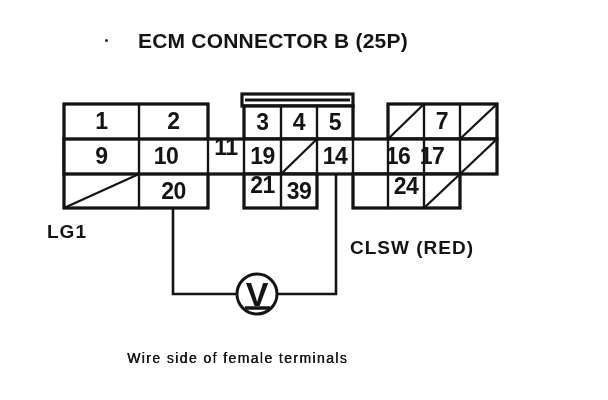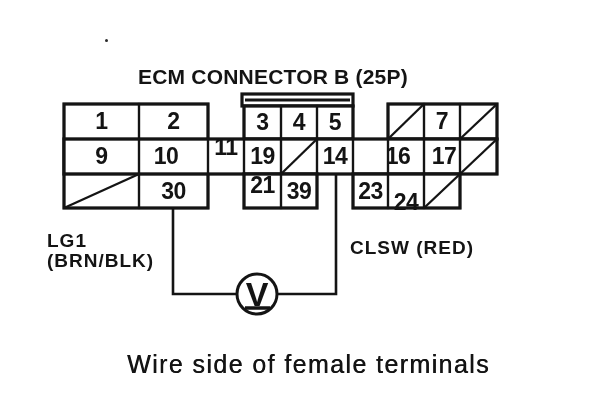--- a/index.html
+++ b/index.html
@@ -2,34 +2,34 @@
 <html><head>
 <meta charset="utf-8">
 <style>
   html,body{margin:0;padding:0;background:#fff;}
   .stage{
     position:relative;width:608px;height:400px;background:#ffffff;
     font-family:"Liberation Sans",sans-serif;color:#141414;overflow:hidden;
   }
   .title{
     position:absolute;left:138px;top:30px;font-size:21px;line-height:22px;
-    font-weight:bold;letter-spacing:0.2px;white-space:nowrap;margin-top:36px;
+    font-weight:bold;letter-spacing:0.2px;white-space:nowrap;
   }
   svg.art{position:absolute;left:0;top:0;}
   .pin{
     position:absolute;display:flex;align-items:center;justify-content:center;
     font-size:23px;font-weight:bold;letter-spacing:-0.5px;color:#141414;
   }
   .wire-label{
     position:absolute;font-size:19px;font-weight:bold;letter-spacing:1px;
     line-height:20px;white-space:nowrap;
   }
   .wire-label span{display:block;}
   .caption{
-    position:absolute;left:127px;top:350px;font-size:25px;letter-spacing:1.4px;
+    position:absolute;left:127px;top:350px;font-size:14px;letter-spacing:1.4px;
     white-space:nowrap;text-shadow:0.4px 0 0 #141414;
   }
   .speck{position:absolute;left:105px;top:39px;width:3px;height:3px;background:#2a2a2a;border-radius:50%;}
 </style>
 </head>
 <body>
 
 <div class="stage">
 
   <div class="title">ECM CONNECTOR B (25P)</div>
@@ -102,28 +102,26 @@
   <div class="pin" style="left:244px;top:106px;width:37px;height:33px">3</div>
   <div class="pin" style="left:281px;top:106px;width:36px;height:33px">4</div>
   <div class="pin" style="left:317px;top:106px;width:36px;height:33px">5</div>
   <div class="pin" style="left:424px;top:104px;width:36px;height:35px">7</div>
   <div class="pin" style="left:64px;top:139px;width:75px;height:35px">9</div>
   <div class="pin" style="left:139px;top:139px;width:54px;height:35px">10</div>
   <div class="pin" style="left:208px;top:139px;width:36px;height:17px">11</div>
   <div class="pin" style="left:244px;top:139px;width:37px;height:35px">19</div>
   <div class="pin" style="left:317px;top:139px;width:36px;height:35px">14</div>
   <div class="pin" style="left:380px;top:139px;width:36px;height:35px">16</div>
-  <div class="pin" style="left:436px;top:139px;width:16px;height:35px">17</div>
-  <div class="pin" style="left:139px;top:174px;width:69px;height:34px">30</div>
+  <div class="pin" style="left:424px;top:139px;width:16px;height:35px">17</div>
+  <div class="pin" style="left:139px;top:174px;width:69px;height:34px">20</div>
   <div class="pin" style="left:244px;top:174px;width:37px;height:23px">21</div>
   <div class="pin" style="left:281px;top:174px;width:36px;height:34px">39</div>
-  <div class="pin" style="left:353px;top:174px;width:35px;height:34px">23</div>
-  <div class="pin" style="left:388px;top:182px;width:36px;height:40px">24</div>
+  <div class="pin" style="left:388px;top:166px;width:36px;height:40px">24</div>
 
-  <div class="wire-label" style="left:47px;top:231px">
+  <div class="wire-label" style="left:47px;top:222px">
     <span>LG1</span>
-    <span>(BRN/BLK)</span>
   </div>
   <div class="wire-label" style="left:350px;top:238px">CLSW (RED)</div>
 
   <div class="caption">Wire side of female terminals</div>
 
 </div>
 
 </body></html>

